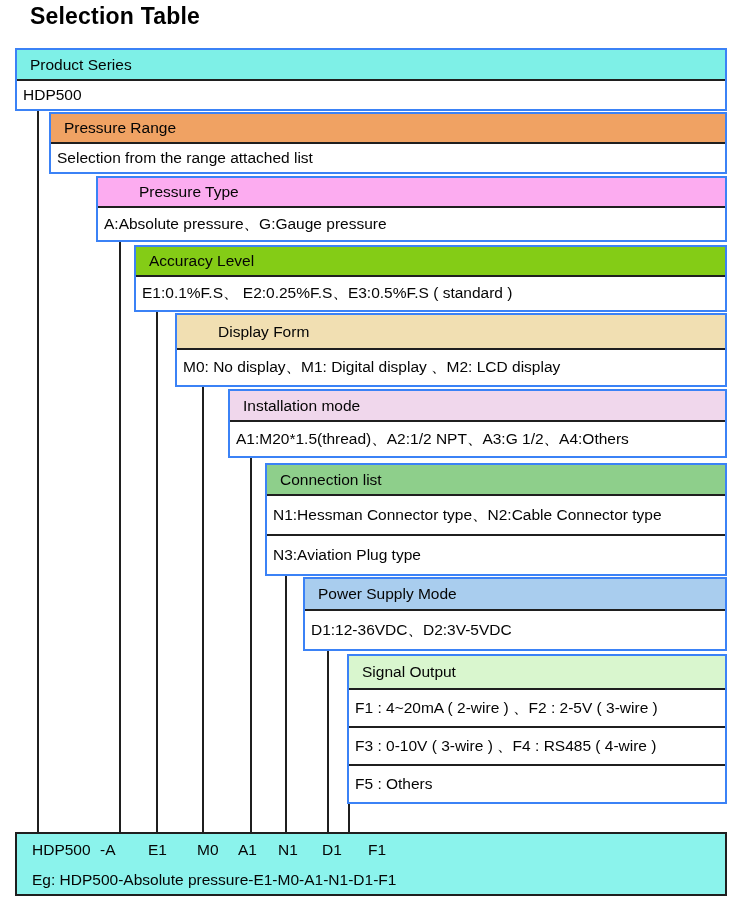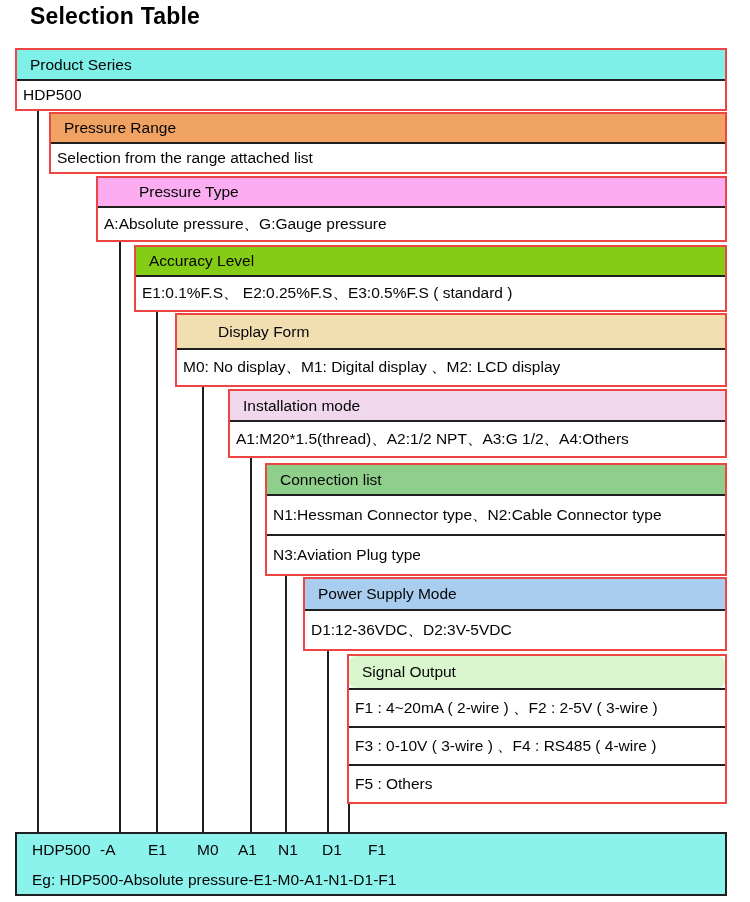--- a/index.html
+++ b/index.html
@@ -12,21 +12,21 @@
     overflow:hidden;
   }
   .page-title{
     position:absolute;left:30px;top:3px;
     font-size:23px;font-weight:bold;color:#000;
     letter-spacing:0.2px;
   }
   .section{
     position:absolute;
     box-sizing:border-box;
-    border:2px solid #ef4444;
+    border:2px solid #3b82f6;
     background:#ffffff;
     display:flex;flex-direction:column;
     z-index:2;
   }
   .hdr{
     box-sizing:border-box;
     display:flex;align-items:center;
     flex:0 0 auto;
   }
   .hdr-t{padding-left:13px;font-size:15.5px;color:#050505;}
@@ -140,21 +140,21 @@
   <div class="section" style="left:303px;top:577px;width:424px;height:74px">
     <div class="hdr" style="height: 30px; background: rgb(169, 205, 238);">
       <span class="hdr-t">Power Supply Mode</span>
     </div>
     <div class="row">
       <span class="row-t">D1:12-36VDC、D2:3V-5VDC</span>
     </div>
   </div>
 
   <div class="section" style="left:347px;top:654px;width:380px;height:150px">
-    <div class="hdr" style="height: 32px; background: rgb(217, 246, 206); border-radius: 7px;">
+    <div class="hdr" style="height: 32px; background: rgb(217, 246, 206);">
       <span class="hdr-t">Signal Output</span>
     </div>
     <div class="row">
       <span class="row-t">F1 : 4~20mA ( 2-wire ) 、F2 : 2-5V ( 3-wire )</span>
     </div>
     <div class="row">
       <span class="row-t">F3 : 0-10V ( 3-wire ) 、F4 : RS485 ( 4-wire )</span>
     </div>
     <div class="row">
       <span class="row-t">F5 : Others</span>

